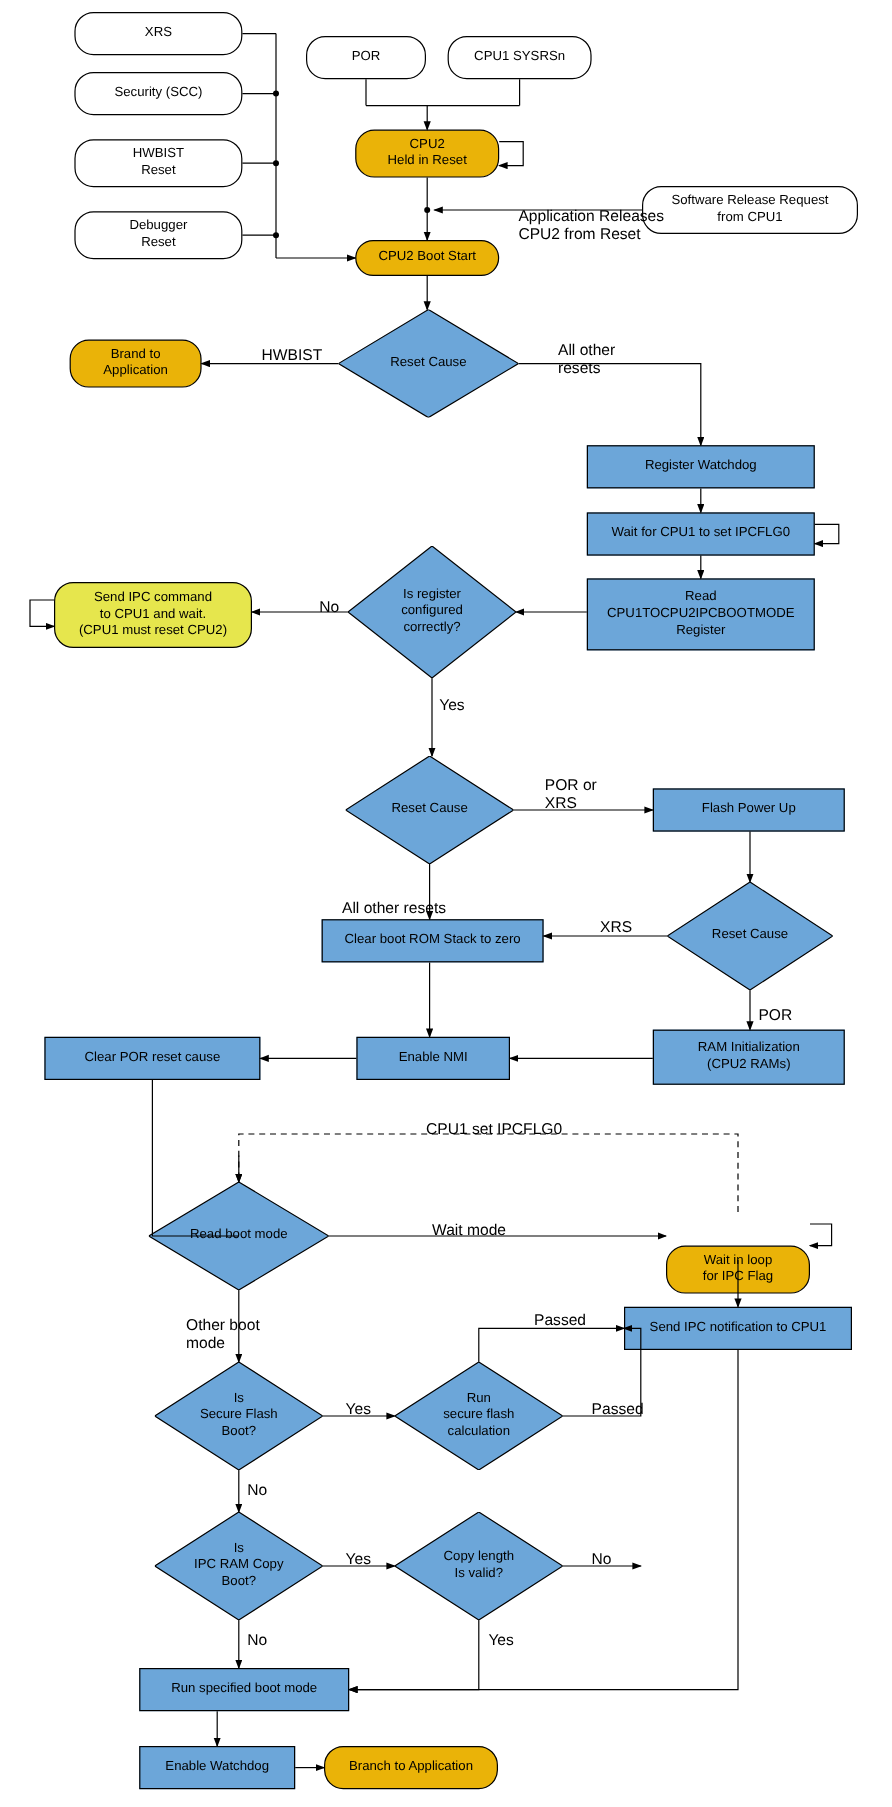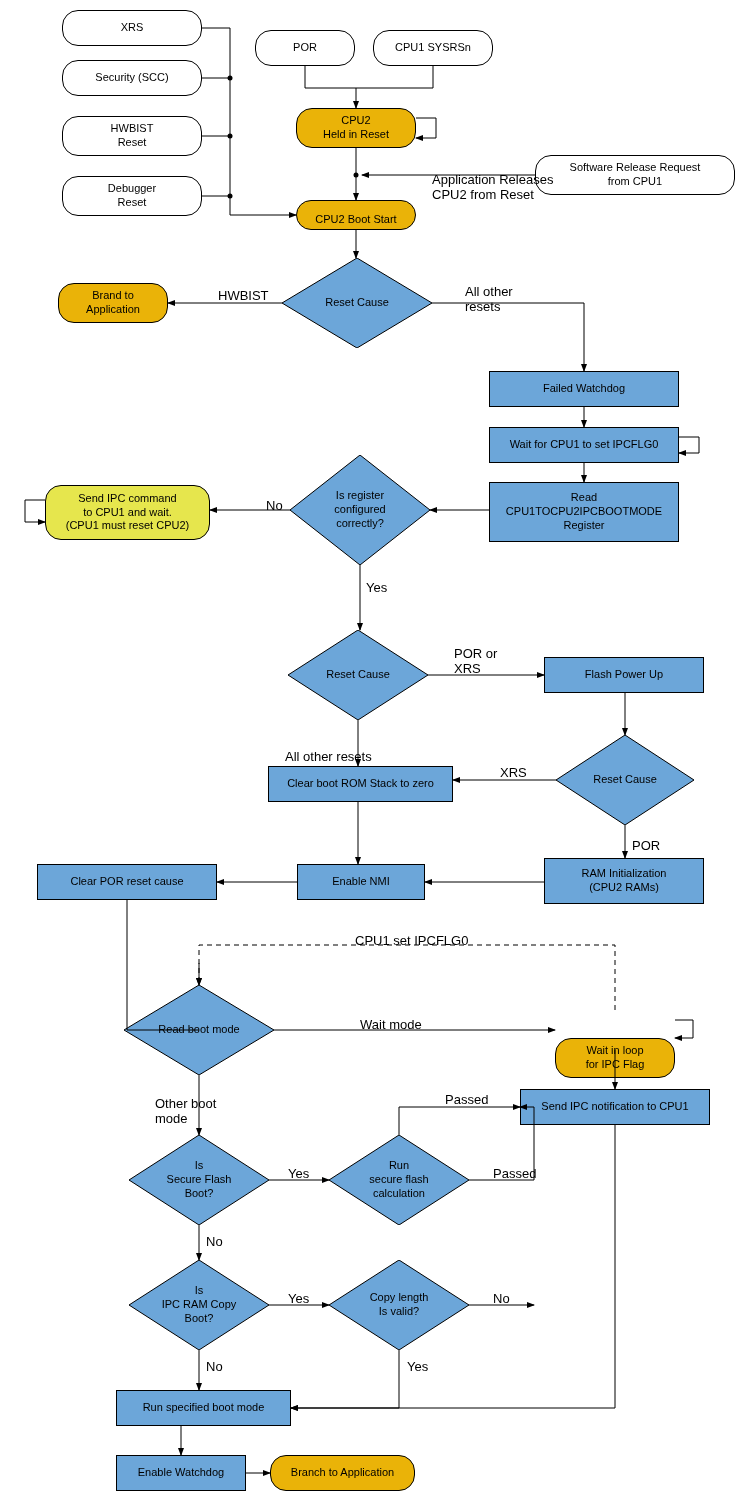--- a/index.html
+++ b/index.html
@@ -36,44 +36,44 @@
     <span>POR</span>
   </div>
 <div class="node cap" style="left:373px;top:30px;width:120px;height:36px;">
     <span>CPU1 SYSRSn</span>
   </div>
 
 <div class="node green-cap" style="left:296px;top:108px;width:120px;height:40px;">
     <span style="white-space:pre-line">CPU2
 Held in Reset</span>
   </div>
-<div class="node cap" style="left:535px;top:155px;width:200px;height:40px;">
+<div class="node cap" style="left:535px;top:155px;width:180px;height:40px;">
     <span style="white-space:pre-line">Software Release Request
 from CPU1</span>
   </div>
-<div class="node green-cap" style="left:296px;top:200px;width:120px;height:30px;align-items:flex-end;">
+<div class="node green-cap" style="left:296px;top:200px;width:120px;height:30px;">
     <span>CPU2 Boot Start</span>
   </div>
 
 <div class="node green-cap" style="left:58px;top:283px;width:110px;height:40px;">
     <span style="white-space:pre-line">Brand to
 Application</span>
   </div>
 
 <div class="diamond" style="left:282px;top:258px;width:150px;height:90px;">
 <svg width="150" height="90">
       <polygon points="75,0 150,45 75,90 0,45" fill="#6ca6d9" stroke="#000"></polygon>
     </svg>
 <div class="diamond-text">
       <span>Reset Cause</span>
     </div>
   </div>
 
 <div class="node rect" style="left:489px;top:371px;width:190px;height:36px;">
-    <span>Failed Watchdog</span>
+    <span>Register Watchdog</span>
   </div>
 <div class="node rect" style="left:489px;top:427px;width:190px;height:36px;">
     <span>Wait for CPU1 to set IPCFLG0</span>
   </div>
 <div class="node rect" style="left:489px;top:482px;width:190px;height:60px;">
     <span style="white-space:pre-line">Read
 CPU1TOCPU2IPCBOOTMODE
 Register</span>
   </div>
 

